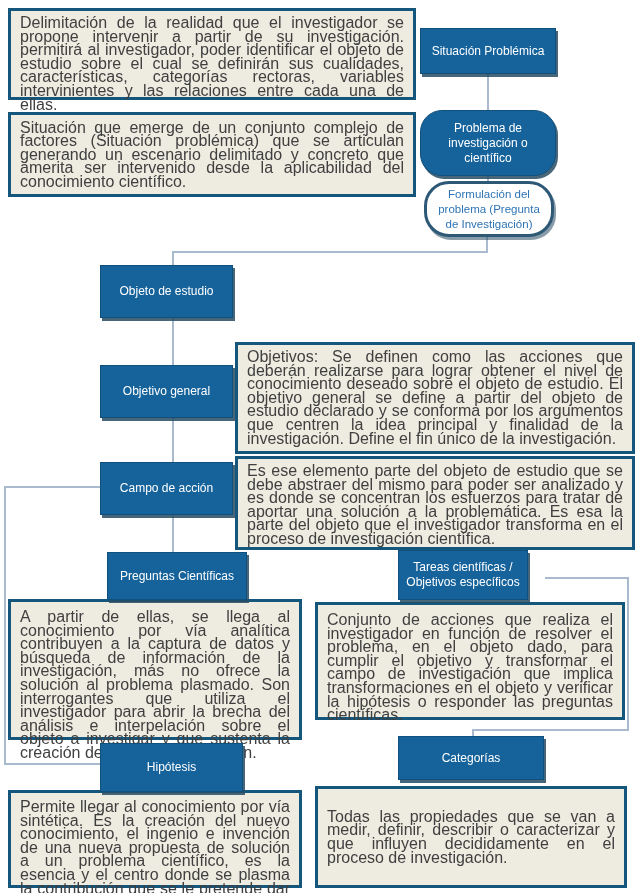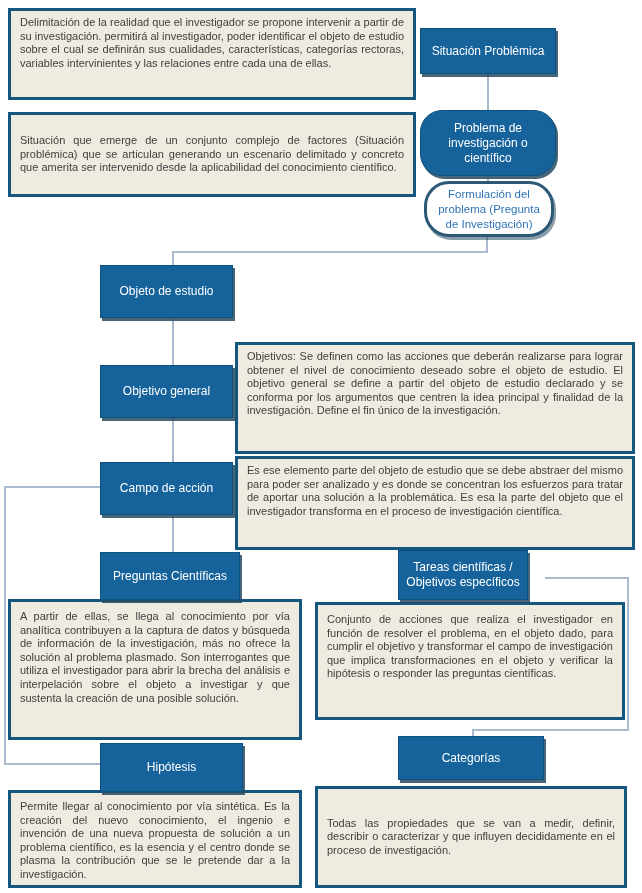--- a/index.html
+++ b/index.html
@@ -15,21 +15,21 @@
   }
   html,body{margin:0;padding:0;background:#fff;}
   .canvas{
     position:relative;width:642px;height:893px;background:#fff;overflow:hidden;
     font-family:"Liberation Sans","DejaVu Sans",sans-serif;
   }
   .line{position:absolute;background:var(--connector);z-index:1;}
   .beige{
     position:absolute;z-index:2;background:var(--beige);
     border:3px solid var(--beige-border);box-sizing:border-box;
-    color:var(--text);font-size:11px;line-height:13.6px;text-align:justify;
+    color:var(--text);font-size:16px;line-height:13.6px;text-align:justify;
     padding:5px 9px;
   }
   .bluebox{
     position:absolute;z-index:3;background:var(--blue);
     border:1px solid var(--blue-border);box-sizing:border-box;
     box-shadow:2px 3px 0 rgba(39,75,99,.85);
     color:#fff;font-size:12px;line-height:15px;text-align:center;
     display:flex;align-items:center;justify-content:center;padding:3px 6px;
   }
   .whitebox{
@@ -91,21 +91,21 @@
     </div>
 
   <div class="beige" style="left:235px;top:342px;width:400px;height:112px;"><span>Objetivos: Se definen como las acciones que deberán realizarse para lograr obtener el nivel de conocimiento deseado sobre el objeto de estudio. El objetivo general se define a partir del objeto de estudio declarado y se conforma por los argumentos que centren la idea principal y finalidad de la investigación. Define el fin único de la investigación.</span></div>
 
   <div class="bluebox" style="left:100px;top:462px;width:133px;height:53px;">
       <span>Campo de acción</span>
     </div>
 
   <div class="beige" style="left:235px;top:456px;width:400px;height:94px;"><span>Es ese elemento parte del objeto de estudio que se debe abstraer del mismo para poder ser analizado y es donde se concentran los esfuerzos para tratar de aportar una solución a la problemática. Es esa la parte del objeto que el investigador transforma en el proceso de investigación científica.</span></div>
 
-  <div class="bluebox" style="left:100px;top:552px;width:140px;height:48px;">
+  <div class="bluebox" style="left:107px;top:552px;width:140px;height:48px;">
       <span>Preguntas Científicas</span>
     </div>
 
   <div class="bluebox" style="left:398px;top:550px;width:130px;height:50px;">
       <span>Tareas científicas / Objetivos específicos</span>
     </div>
 
   <div class="beige" style="left:8px;top:599px;width:294px;height:141px;padding-top:8px;"><span>A partir de ellas, se llega al conocimiento por vía analítica contribuyen a la captura de datos y búsqueda de información de la investigación, más no ofrece la solución al problema plasmado. Son interrogantes que utiliza el investigador para abrir la brecha del análisis e interpelación sobre el objeto a investigar y que sustenta la creación de una posible solución.</span></div>
 
   <div class="beige" style="left:315px;top:602px;width:310px;height:118px;padding-top:8px;"><span>Conjunto de acciones que realiza el investigador en función de resolver el problema, en el objeto dado, para cumplir el objetivo y transformar el campo de investigación que implica transformaciones en el objeto y verificar la hipótesis o responder las preguntas científicas.</span></div>

